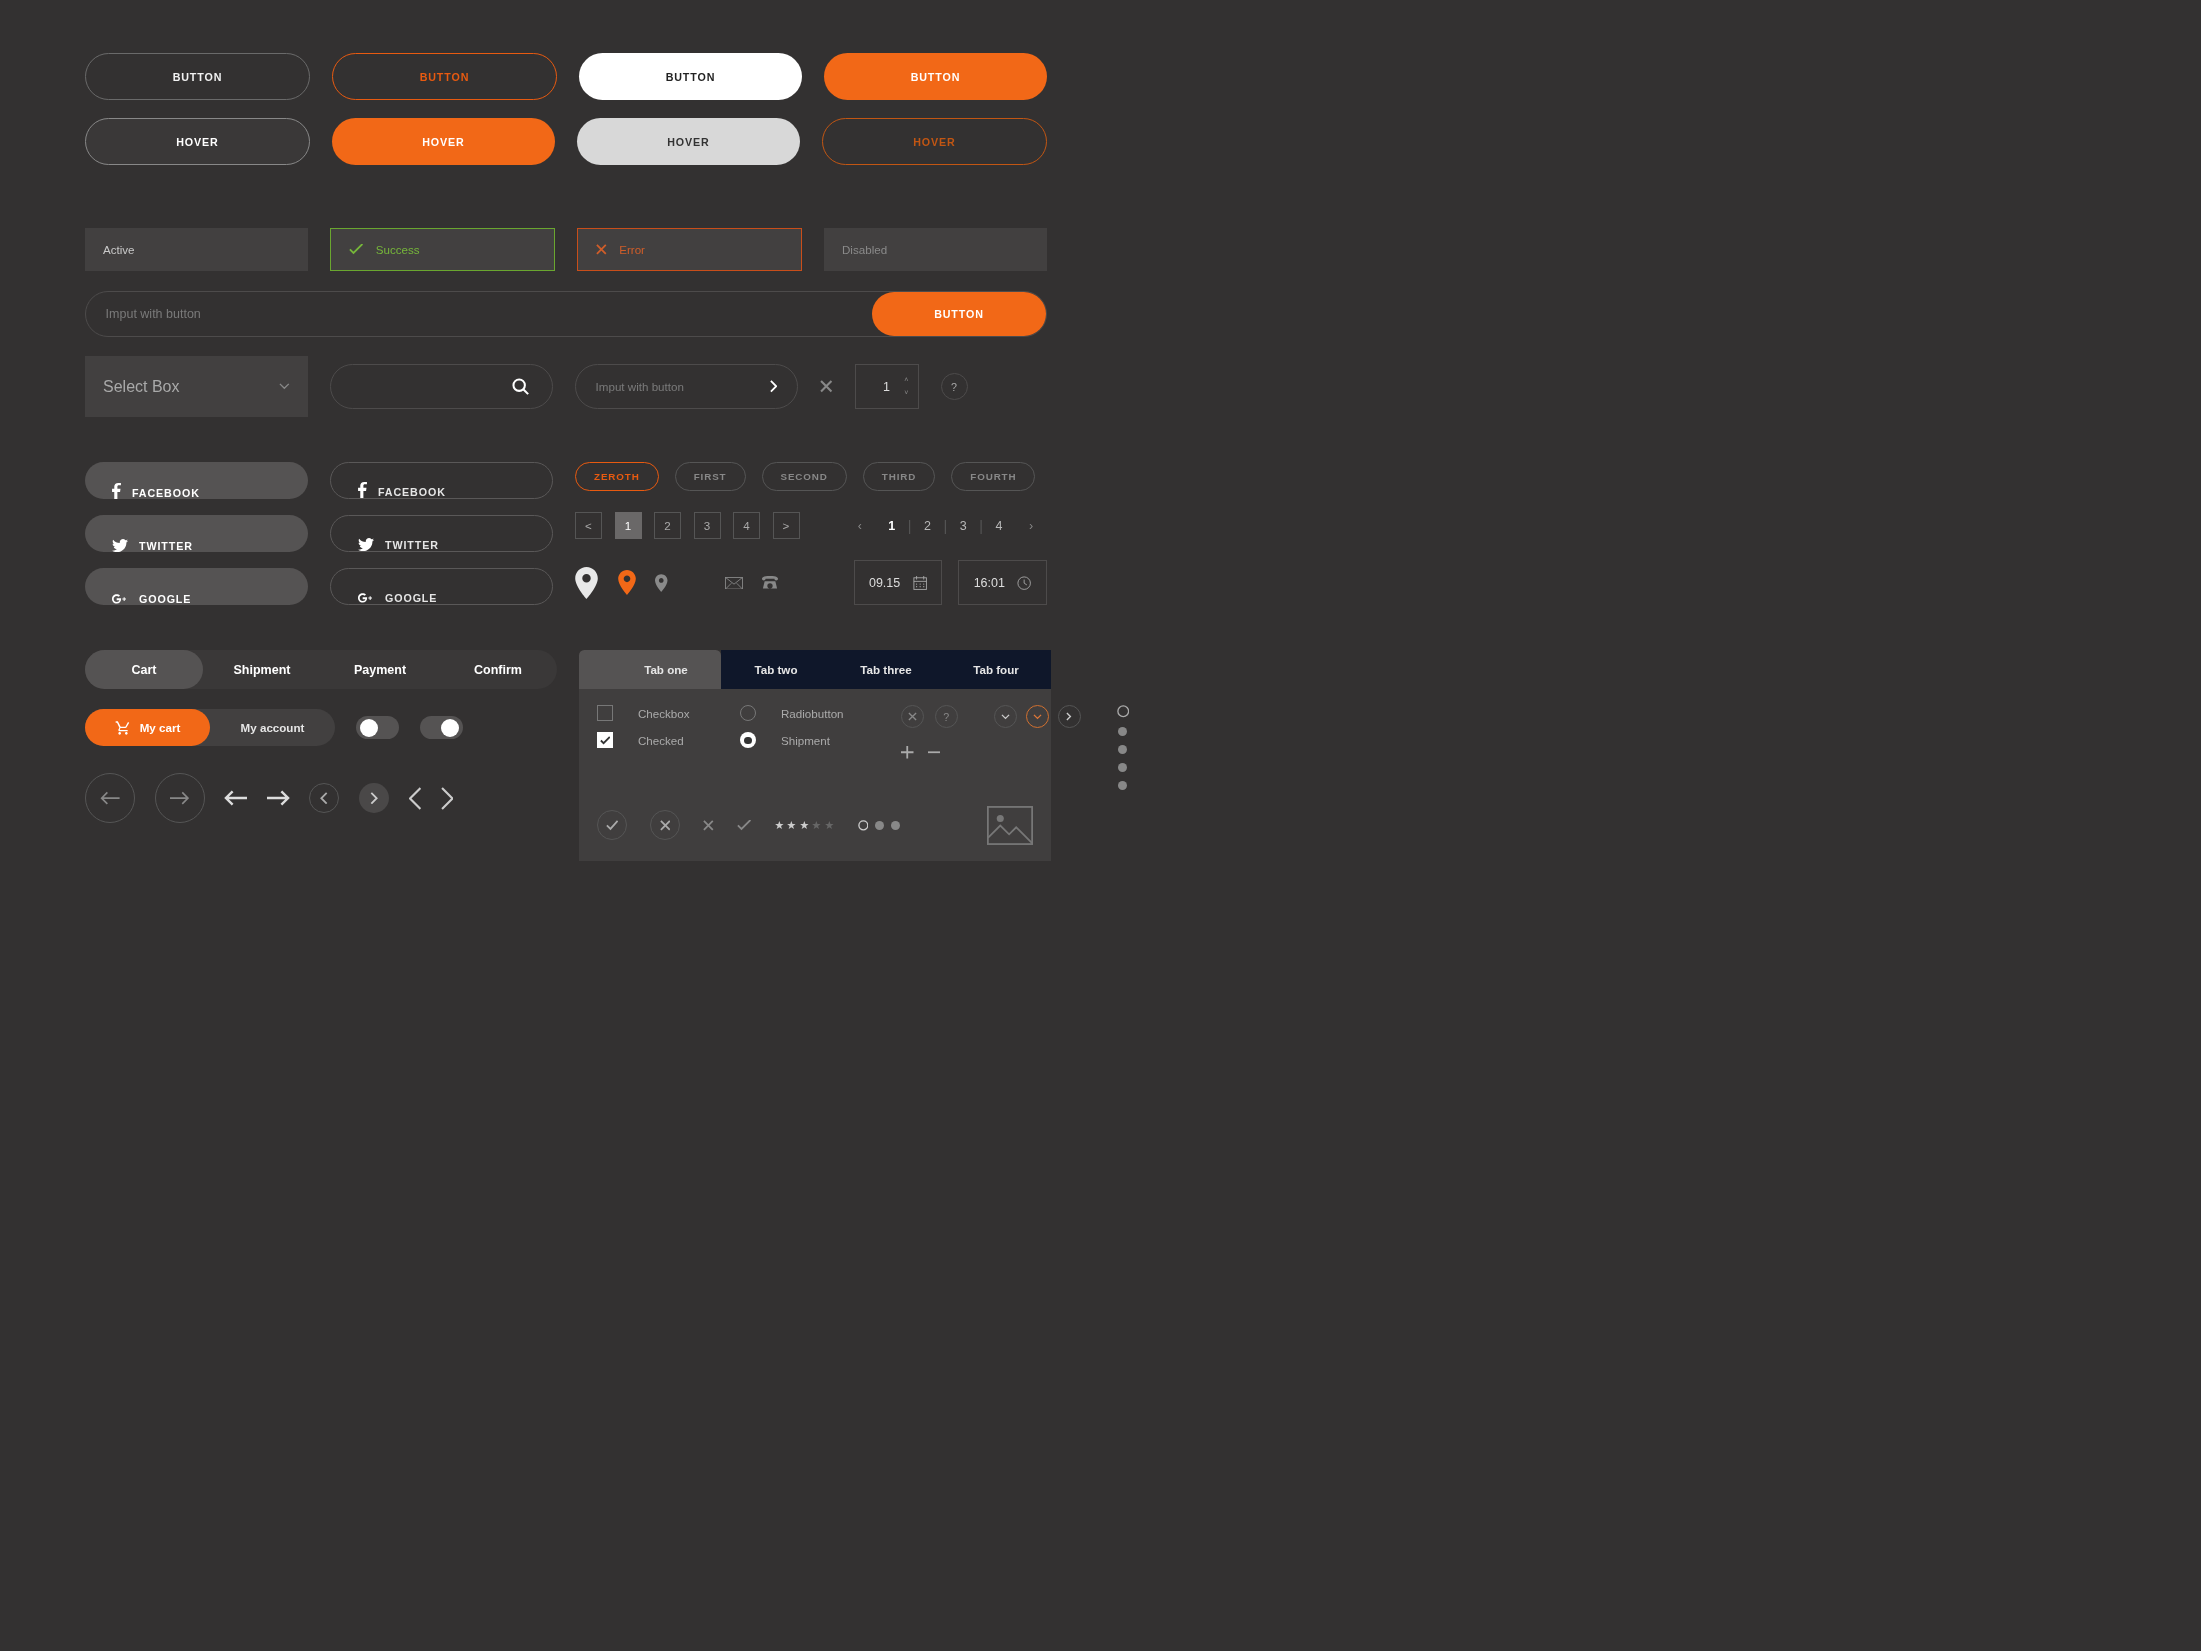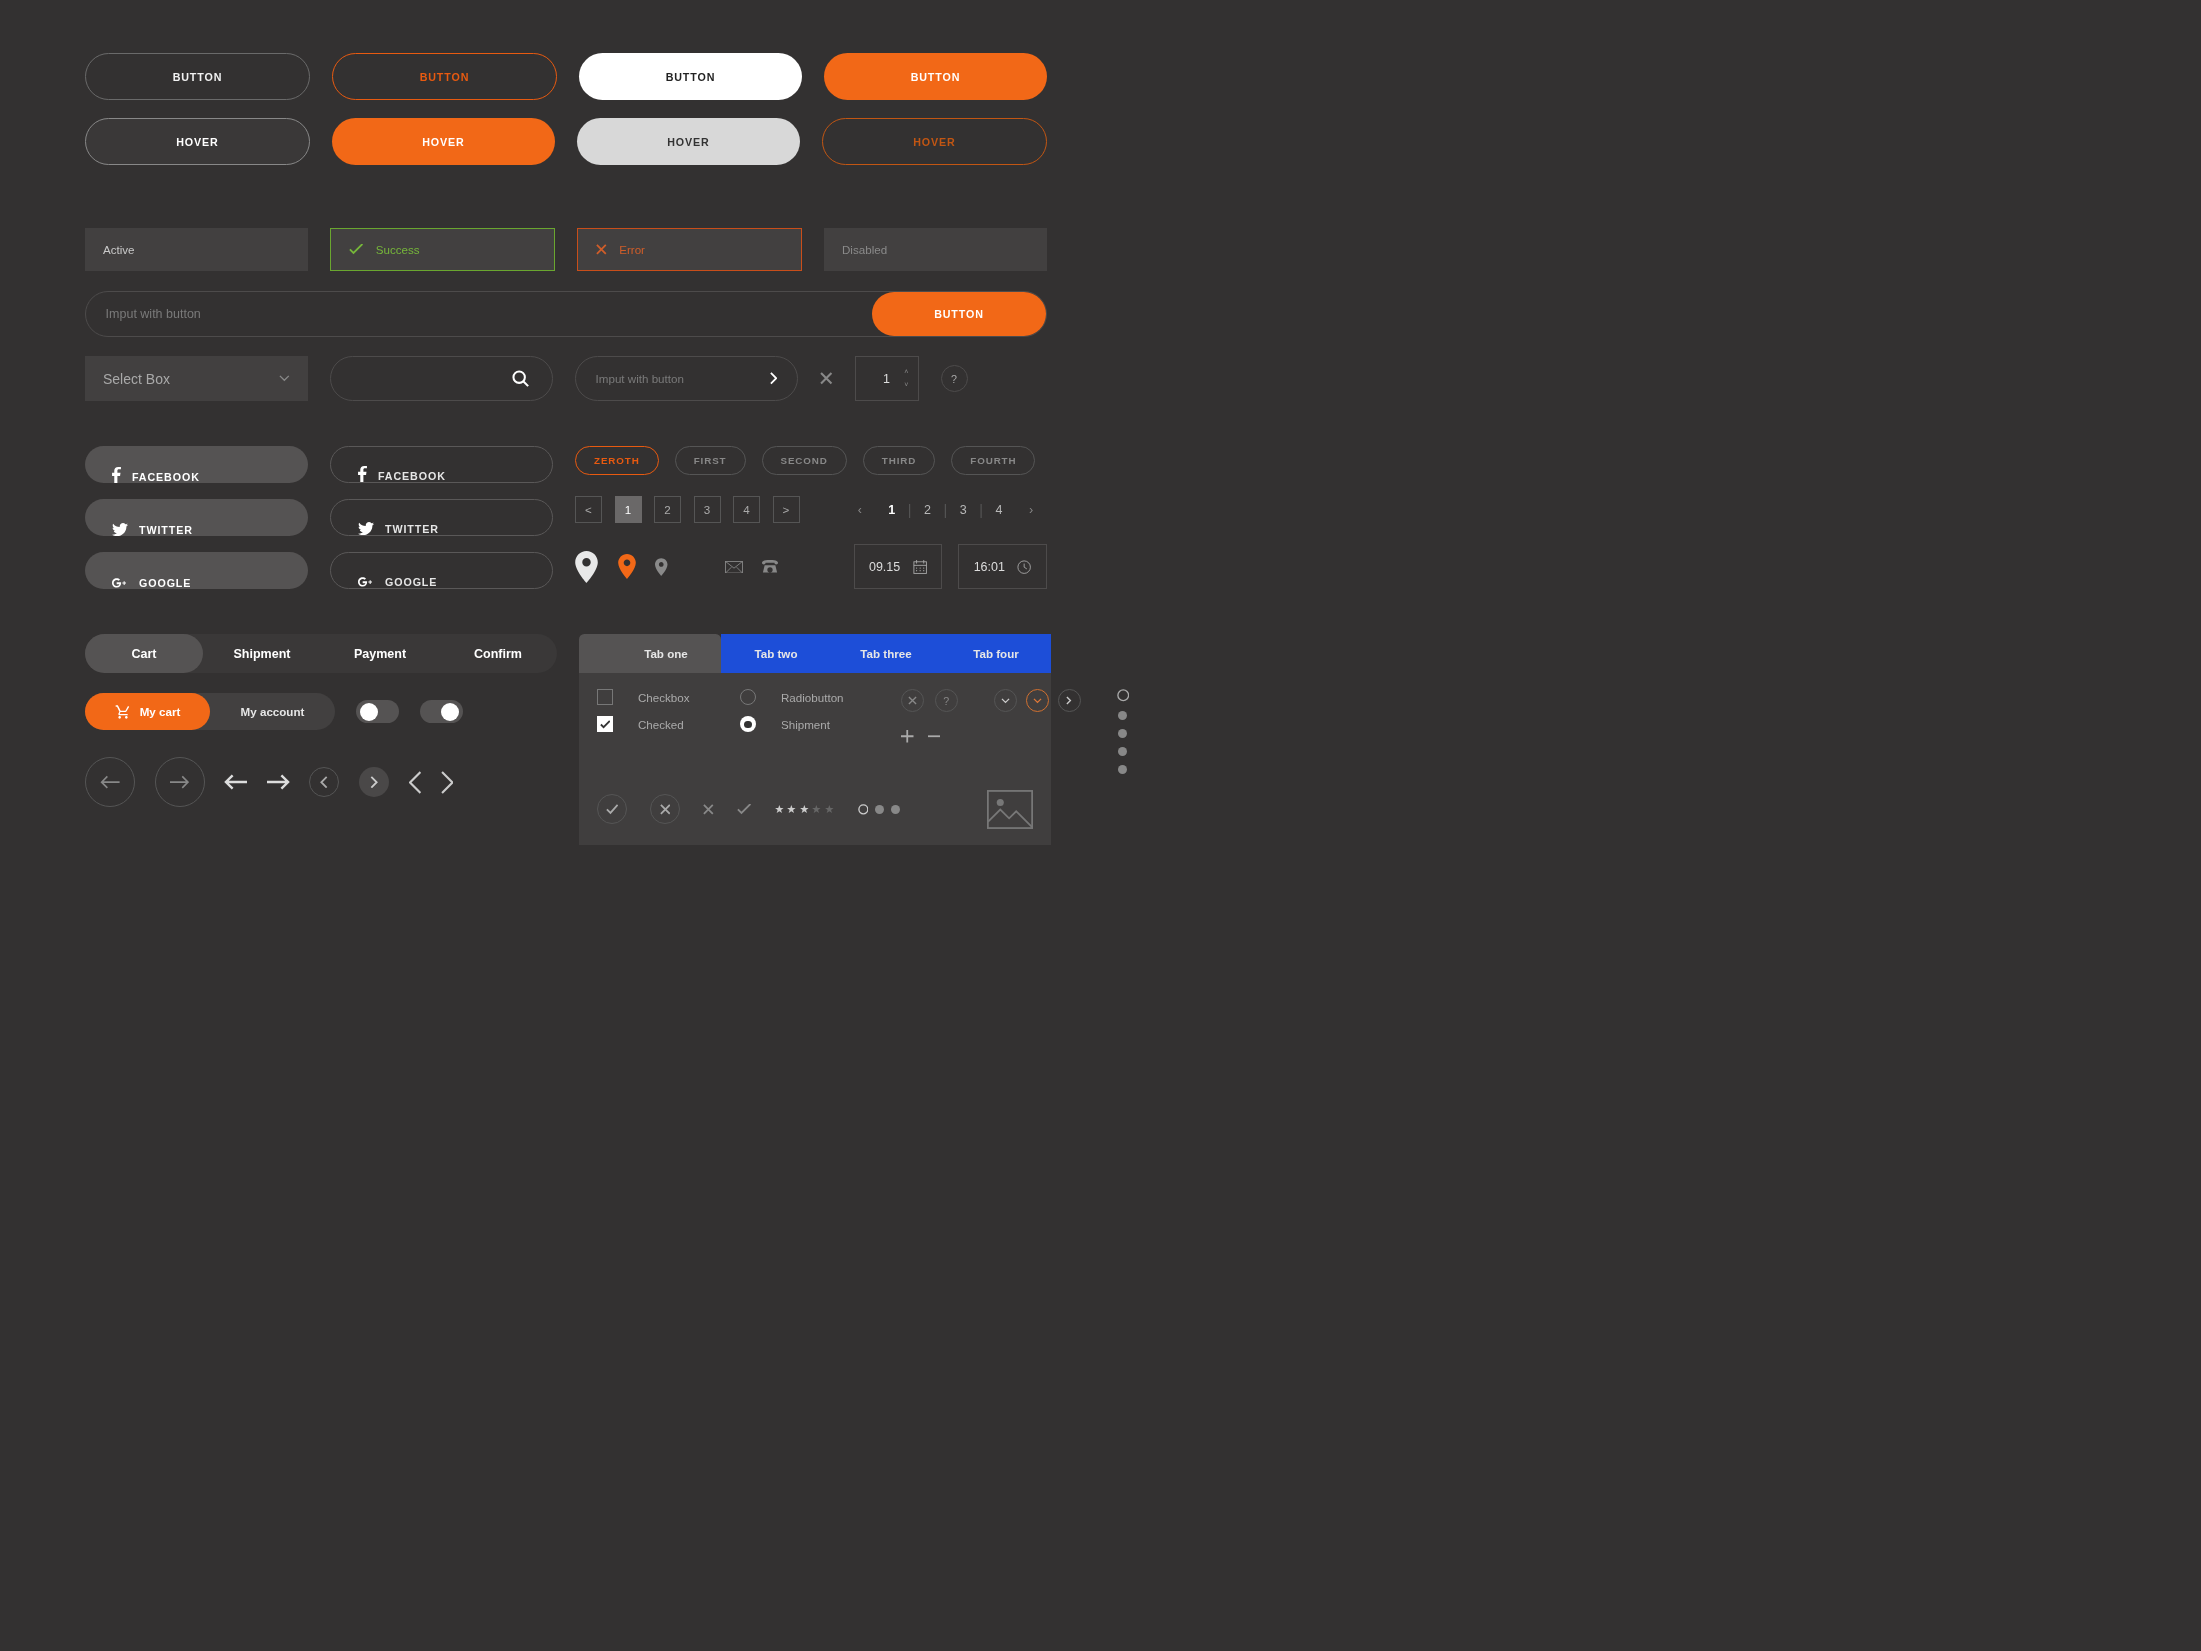--- a/index.html
+++ b/index.html
@@ -60,23 +60,23 @@
 }
 .search-btn {
   position: absolute; right: 0; top: 0; bottom: 0;
   width: 147px; border-radius: 27px; background: #f26817;
   color: #fff; display: flex; align-items: center; justify-content: center;
   font-size: 10.7px; letter-spacing: 0.9px; font-weight: 600;
 }
 .search-wrap .ph { color: #7a7a7a; font-size: 12.5px; }
 
 .select-box {
-  width: 223px; height: 45px; background: #424040;
+  width: 223px; height: 61px; background: #424040;
   display: flex; align-items: center; justify-content: space-between;
-  padding: 0 18px; font-size: 14px; color: #a9a9a9;
+  padding: 0 18px; font-size: 16px; color: #a9a9a9;
 }
 .round-search {
   width: 223px; height: 45px; border: 0.9px solid #4d4b4b;
   border-radius: 27px; display: flex; align-items: center;
   justify-content: flex-end; padding: 0 21.4px;
 }
 .round-action {
   width: 223px; height: 45px; border: 0.9px solid #4d4b4b;
   border-radius: 27px; display: flex; align-items: center;
   justify-content: space-between; padding: 0 19.6px;
@@ -128,21 +128,21 @@
   height: 45px; border:0.9px solid #4d4b4b; display:flex;
   align-items:center; gap:12.5px; padding:0 14.3px;
   font-size:12.5px; color:#ddd;
 }
 
 .tab-pill-wrap { width: 472px; height: 39px; border-radius: 22px; background:#3a3838; display:flex; }
 .tab-pill { flex:1; display:flex; align-items:center; justify-content:center; font-size:12.5px; font-weight:600; color:#fff; }
 .tab-pill.active { background:#555353; border-radius:22px; }
 
 .tab-square-wrap { width: 472px; display:flex; }
-.tab-square { flex:1; height:39px; display:flex; align-items:center; justify-content:center; font-size:11.6px; font-weight:600; color:#e6e6e6; background:#1d4ed8; }
+.tab-square { flex:1; height:39px; display:flex; align-items:center; justify-content:center; font-size:11.6px; font-weight:600; color:#e6e6e6; background:#0f172a; }
 .tab-square.active { background:#555353; border-radius:5.3px 5.3px 0 0;padding-left:32px; }
 .tab-body { width:472px; background:#403e3e; padding:16px 18px; }
 .check-row { display:flex; align-items:center; gap:25px; color:#aaa; font-size:11.6px; margin-bottom:10.7px;}
 .chk { width:16px; height:16px; border:0.9px solid #777; }
 .chk.on { background:#fff; border:none; display:flex; align-items:center; justify-content:center; }
 .rad { width:16px; height:16px; border:0.9px solid #777; border-radius:50%; }
 .rad.on { background:#fff; border:none; display:flex; align-items:center; justify-content:center;}
 .rad.on::after { content:""; width:7.1px; height:7.1px; border-radius:50%; background:#333;}
 
 .small-pill-wrap { display:flex; width:250px; height:37px; border-radius:22px; background:#424040; }

